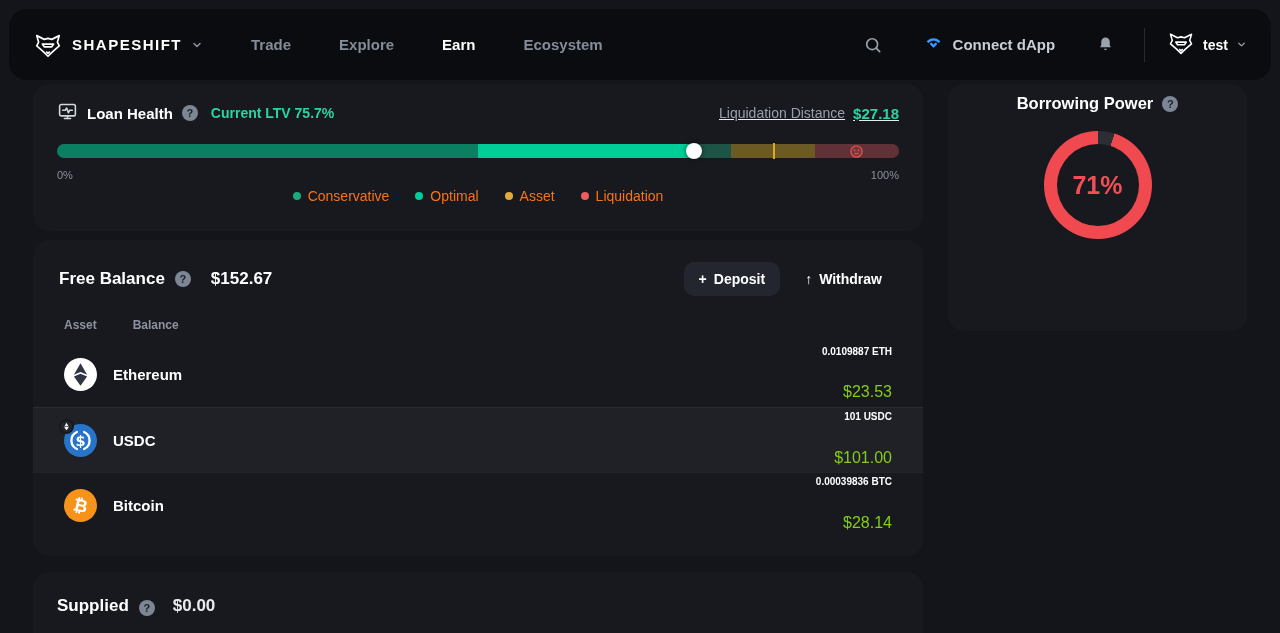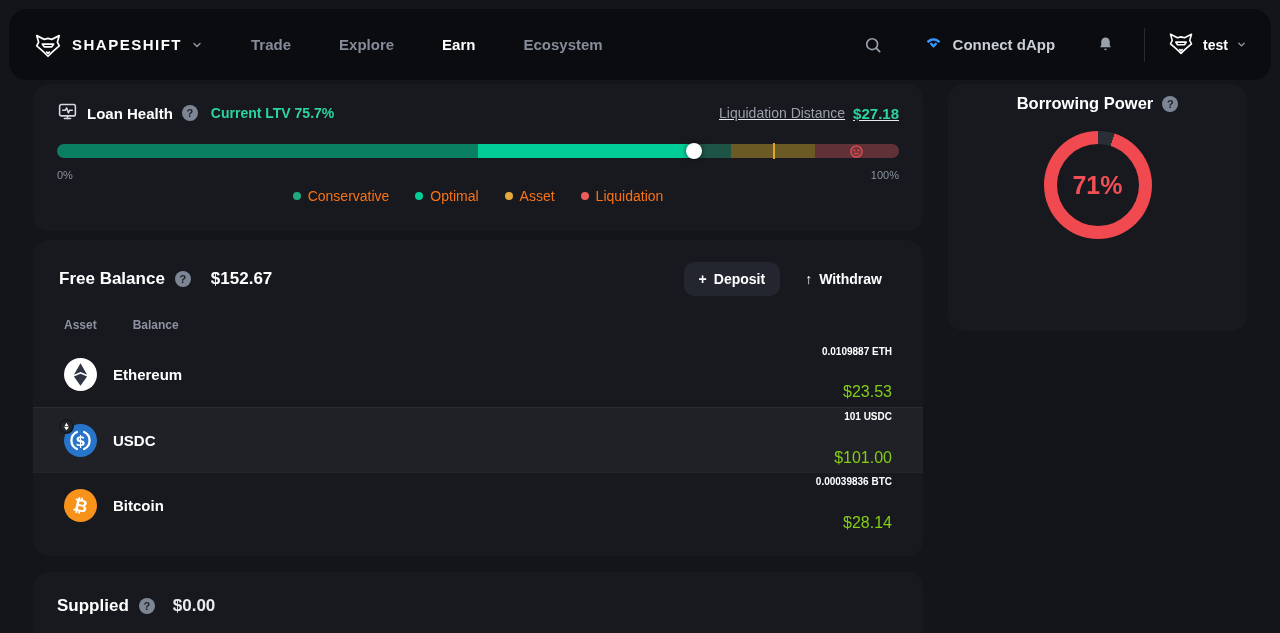--- a/index.html
+++ b/index.html
@@ -109,21 +109,21 @@
     position:absolute; left:-5px; top:-5px; width:15px; height:15px;
     border-radius:50%; background:#23262d; border:2px solid #17191f;
     display:flex; align-items:center; justify-content:center;
   }
   .asset-name { font-size:15px; font-weight:bold; color:#fff; margin-left:16px; }
   .asset-balance { margin-left:auto; text-align:right; }
   .asset-amount { font-size:10px; font-weight:bold; color:#fff; line-height:1.25; }
   .asset-fiat { font-size:16px; color:#84cc16; line-height:1.3;margin-top:24px; }
 
   
-  .supplied-header { display:flex; align-items:center; gap:10px; }
+  .supplied-header { display:flex; align-items:flex-end; gap:10px; }
   .supplied-title { font-size:17px; font-weight:bold; color:#fff; }
   .supplied-amount { font-size:17px; font-weight:bold; color:#e9ebee; margin-left:8px; }
 
   
   .borrow-header { display:flex; align-items:center; justify-content:center; gap:9px; margin-top:10px; }
   .borrow-title { font-size:16.5px; font-weight:bold; color:#fff; }
   .donut-wrap { display:flex; justify-content:center; margin-top:18px; }
   .donut { position:relative; width:108px; height:108px; border-radius:50%; }
   .donut::after {
     content:""; position:absolute; inset:13px; border-radius:50%; background:#17191f;

